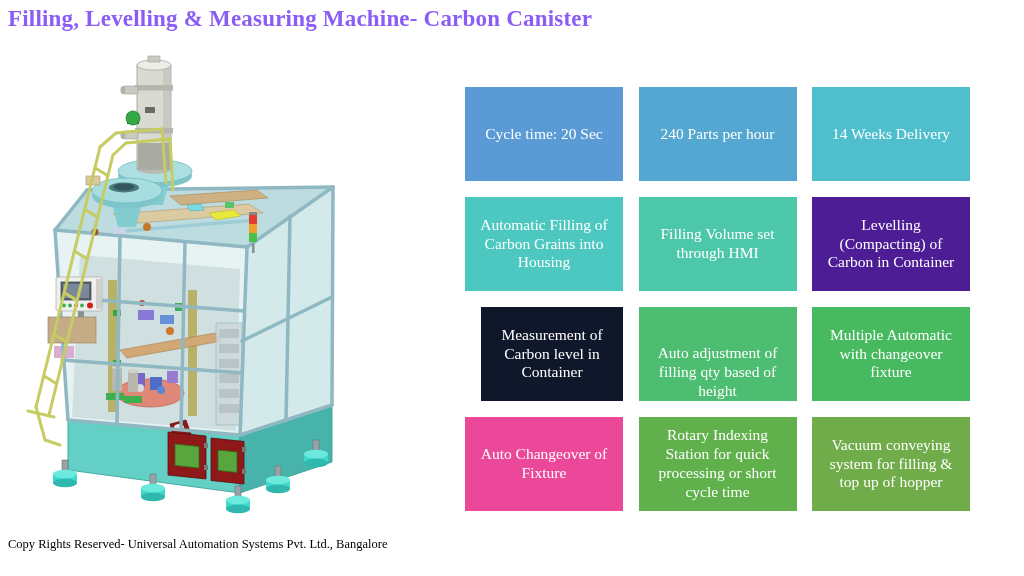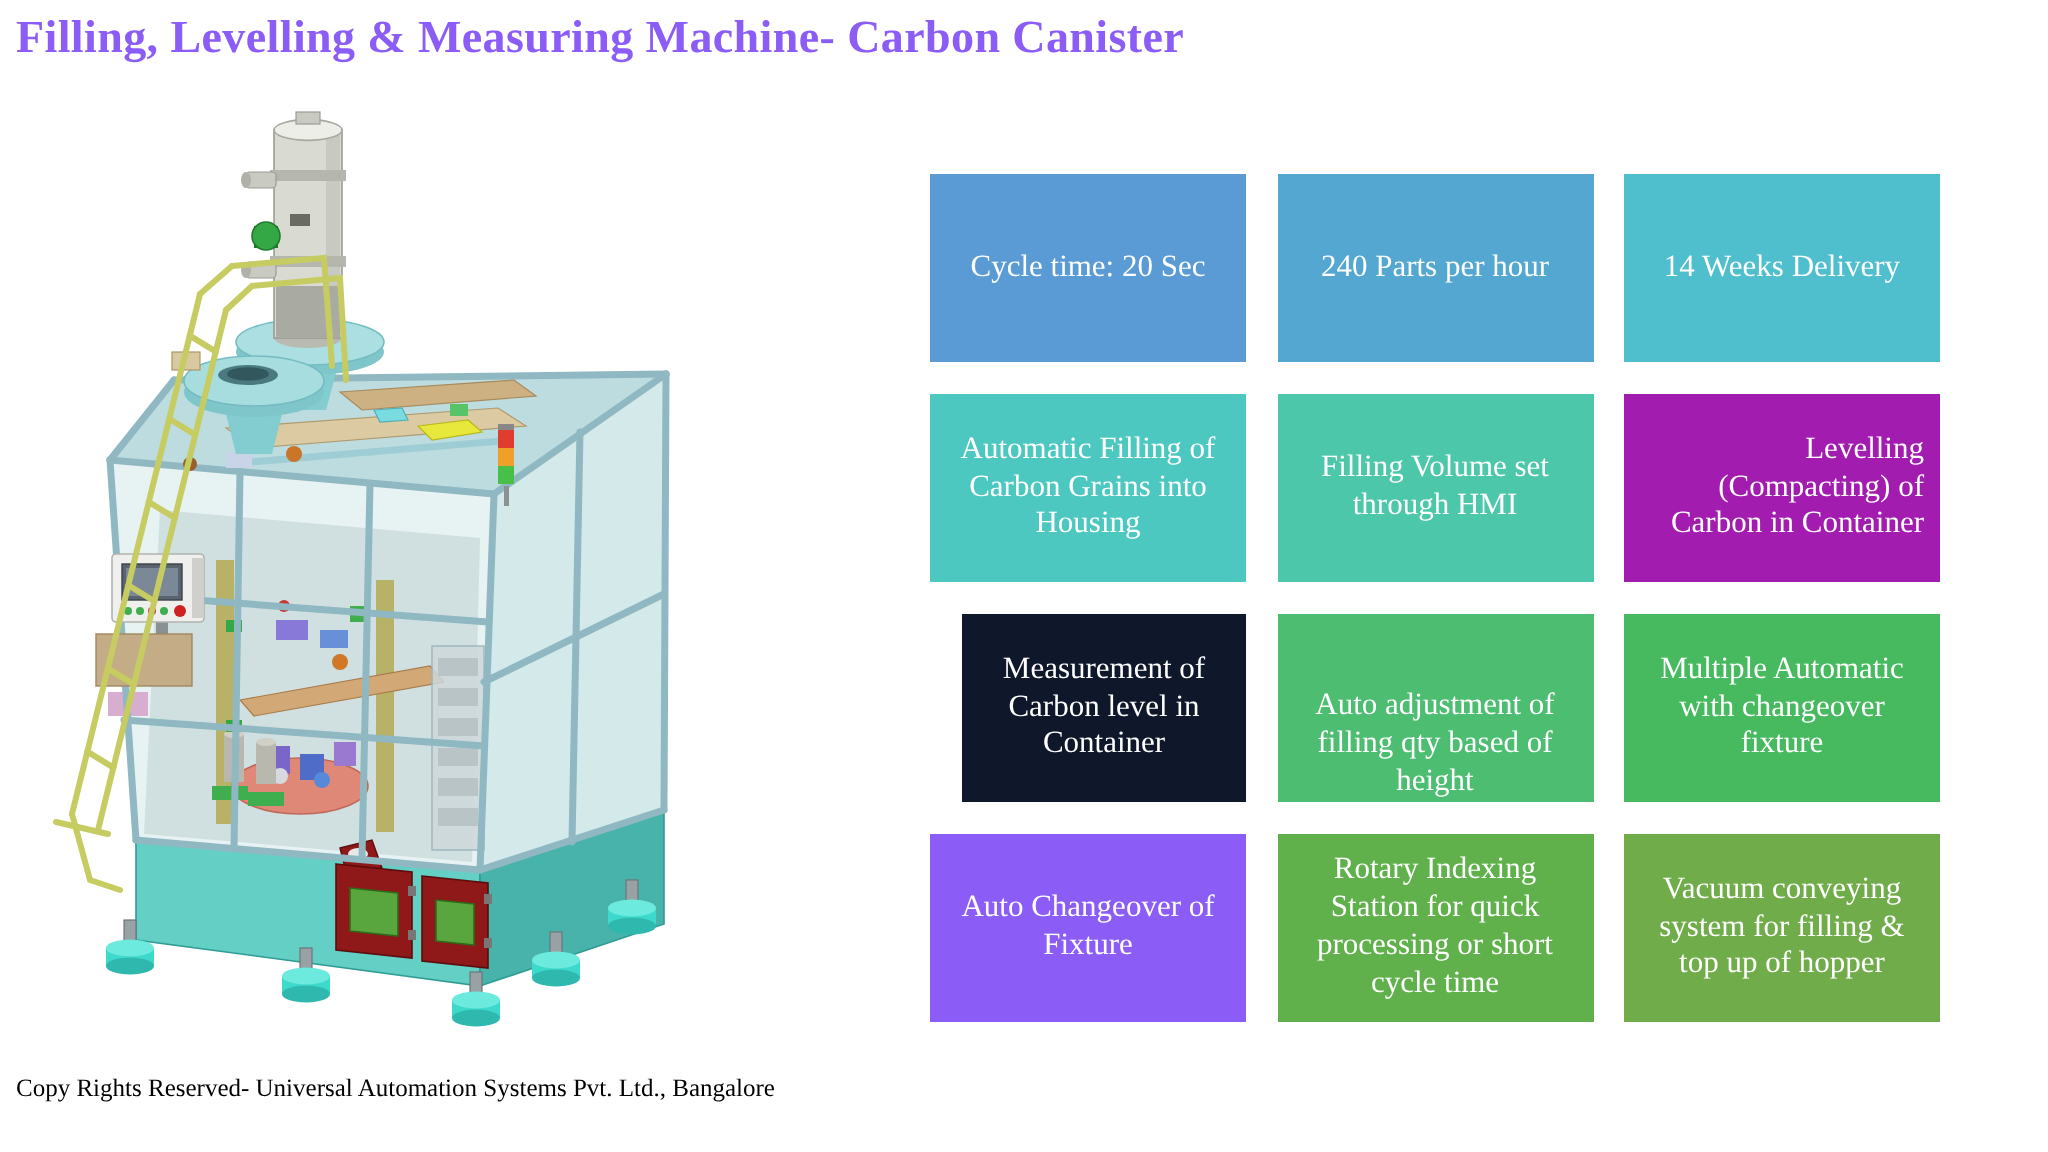--- a/index.html
+++ b/index.html
@@ -216,33 +216,33 @@
     </div>
     <div class="cell" style="background: rgb(79, 190, 205);">
       <span>14 Weeks Delivery</span>
     </div>
     <div class="cell" style="background: rgb(77, 200, 192);">
       <span>Automatic Filling of Carbon Grains into Housing</span>
     </div>
     <div class="cell" style="background: rgb(77, 199, 169);">
       <span>Filling Volume set through HMI</span>
     </div>
-    <div class="cell" style="background: #a21caf; text-align: right;">
+    <div class="cell" style="background: #4c1d95;">
       <span>Levelling (Compacting) of Carbon in Container</span>
     </div>
     <div class="cell" style="background: #0f172a; margin-left: 16px;">
       <span>Measurement of Carbon level in Container</span>
     </div>
     <div class="cell" style="background: rgb(76, 189, 113); align-items: flex-end;">
       <span>Auto adjustment of filling qty based of height</span>
     </div>
     <div class="cell" style="background: rgb(71, 186, 96);">
       <span>Multiple Automatic with changeover fixture</span>
     </div>
-    <div class="cell" style="background: #8b5cf6;">
+    <div class="cell" style="background: #ec4899;">
       <span>Auto Changeover of Fixture</span>
     </div>
     <div class="cell" style="background: rgb(96, 177, 76);">
       <span>Rotary Indexing Station for quick processing or short cycle time</span>
     </div>
     <div class="cell" style="background: rgb(113, 172, 74); justify-content: flex-end;">
       <span>Vacuum conveying system for filling &amp; top up of hopper</span>
     </div>
   </div>
 

